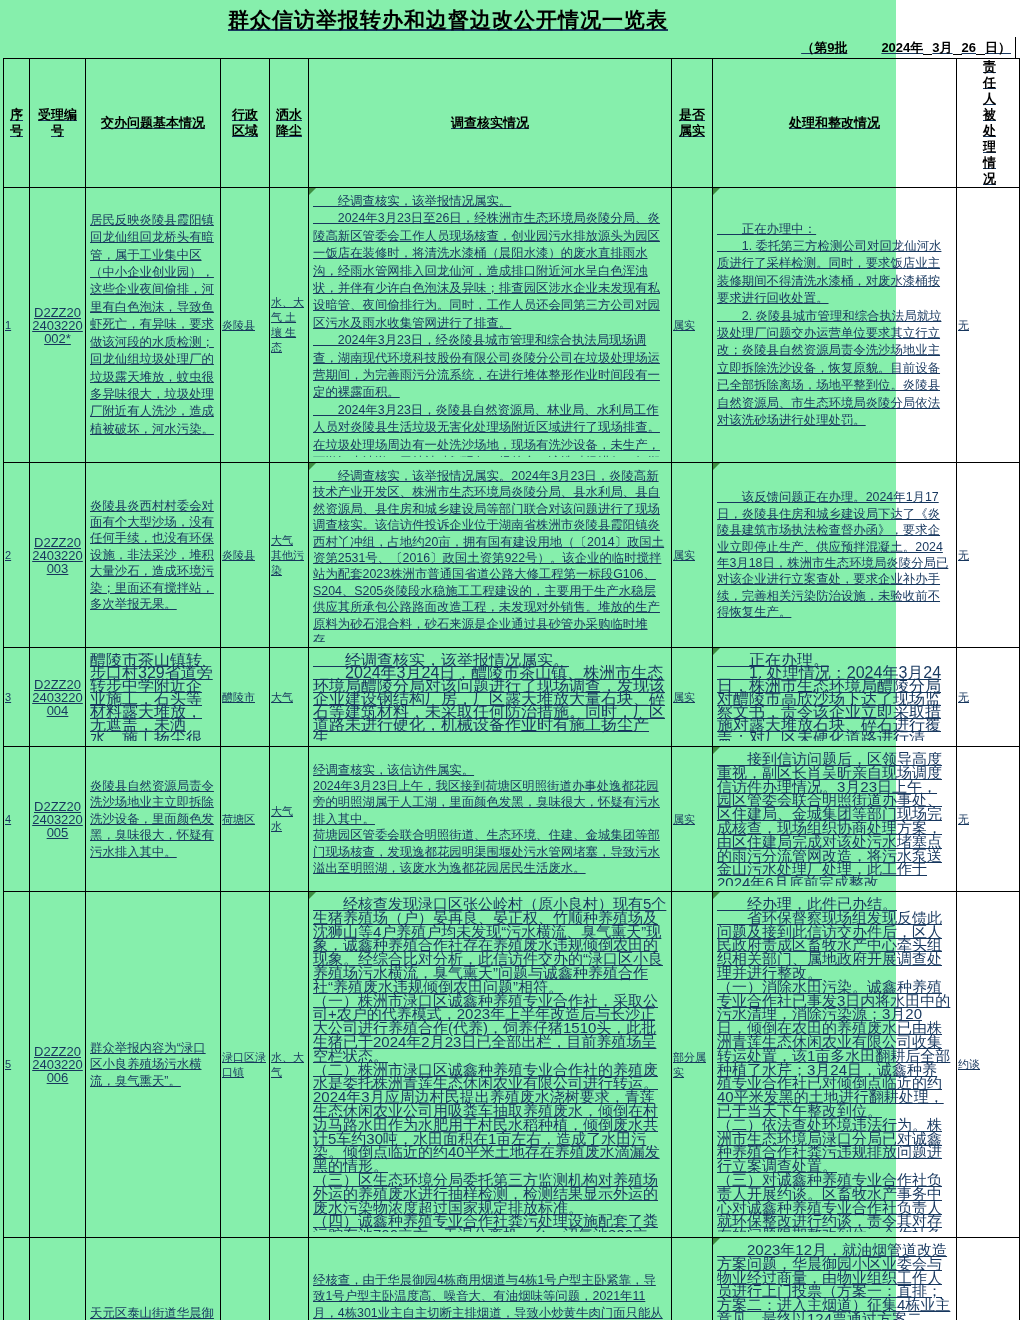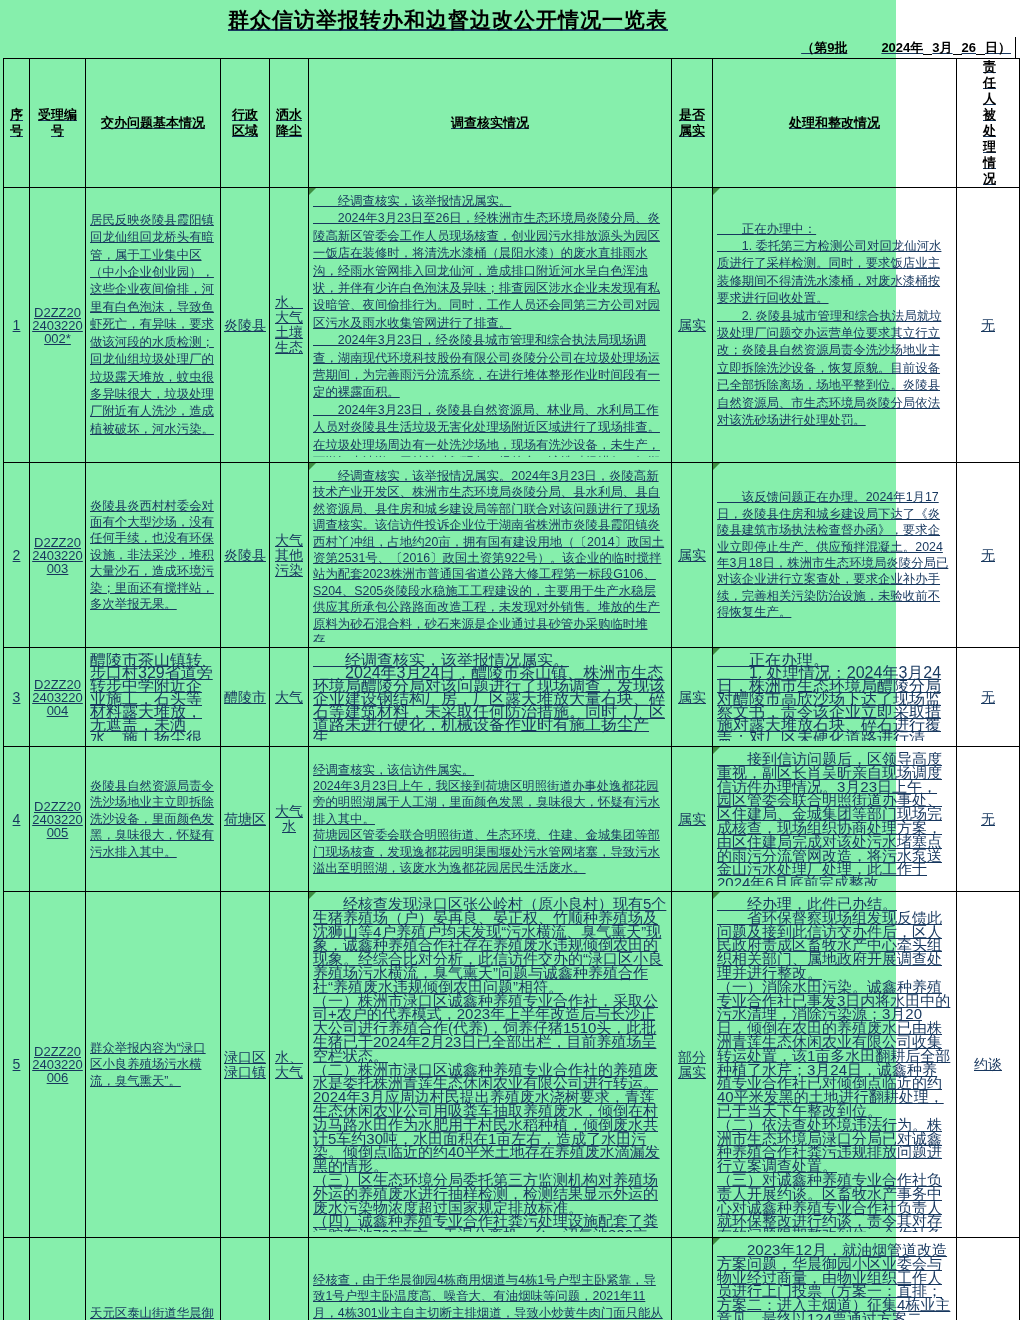--- a/index.html
+++ b/index.html
@@ -16,21 +16,21 @@
   col.c1{width:26px}col.c2{width:56px}col.c3{width:135px}col.c4{width:49px}col.c5{width:39px}
   col.c6{width:363px}col.c7{width:41px}col.c8{width:244px}col.c9{width:63px}
   th,td{border:1px solid #000;vertical-align:middle;overflow:hidden;}
   th{font-size:13px;font-weight:bold;color:#000;text-align:center;line-height:16px;padding:0 2px;}
   th.pad-lg{padding:0 11px;}
   th.pad-md{padding:0 26px;}
   tr.hr{height:52px}
   tr.r1{height:268px}tr.r2{height:178px}tr.r3{height:92px}
   tr.r4{height:138px}tr.r5{height:339px}tr.r6{height:193px}
   td{position:relative;}
-  td.c{text-align:center;font-size:14px;line-height:15px;padding:0 1px;}
+  td.c{text-align:left;font-size:11px;line-height:15px;padding:0 1px;}
   td.case{font-size:13px;word-break:break-all;text-align:center;line-height:13px;padding:0 2px;color:#17375E;}
   td.txt{font-size:12.4px;line-height:16.4px;text-align:left;padding:5px 4px;}
   td.txt .clip{white-space:pre-wrap;overflow:hidden;}
   td.center-txt .clip{}
   .lh17 .clip{line-height:17.4px;}
   .lh13 .clip{line-height:13px;font-size:16px;}
   .lh14 .clip{line-height:13.8px;font-size:15px;}
   .r1 .clip{max-height:264px}.r2 .clip{max-height:174px}.r3 .clip{max-height:88px}
   .r4 .clip{max-height:134px}.r5 .clip{max-height:335px}.r6 .clip{max-height:189px}
   .note{position:absolute;top:0;left:0;width:0;height:0;

